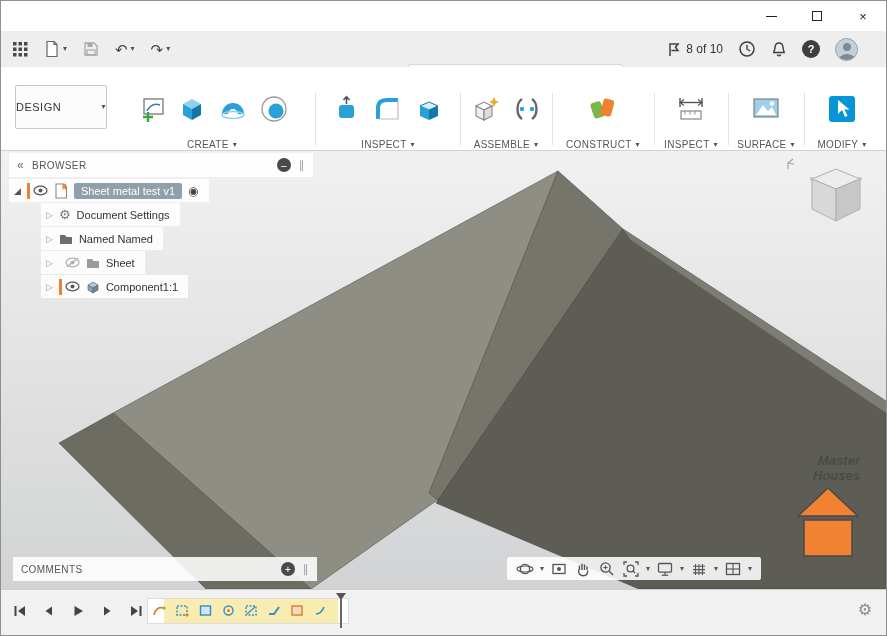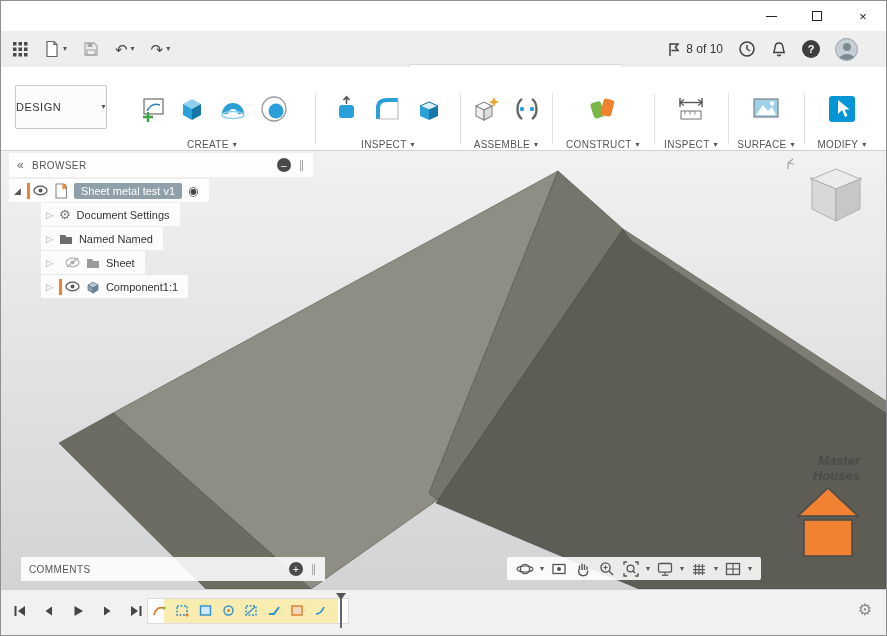--- a/index.html
+++ b/index.html
@@ -459,21 +459,21 @@
 
     <div class="watermark">
       <div>Master</div>
       <div>Houses</div>
     </div>
     <svg class="house" width="62" height="70">
       <polygon points="31,1 1,29 61,29" fill="#f08232" stroke="#4a4a4a" stroke-width="1.5"></polygon>
       <rect x="7" y="33" width="48" height="36" fill="#f08232" stroke="#4a4a4a" stroke-width="1.5"></rect>
     </svg>
 
-    <div class="panel-h" style="left:20px;top:406px;width:304px">
+    <div class="panel-h" style="left:12px;top:406px;width:304px">
       <span>COMMENTS</span>
       <span style="margin-left:auto" class="hcircle">
           <span>+</span>
         </span>
       <span class="grip">∥</span>
     </div>
 
     <div class="navbar">
       <span class="navbtn">
         <svg width="18" height="18">

